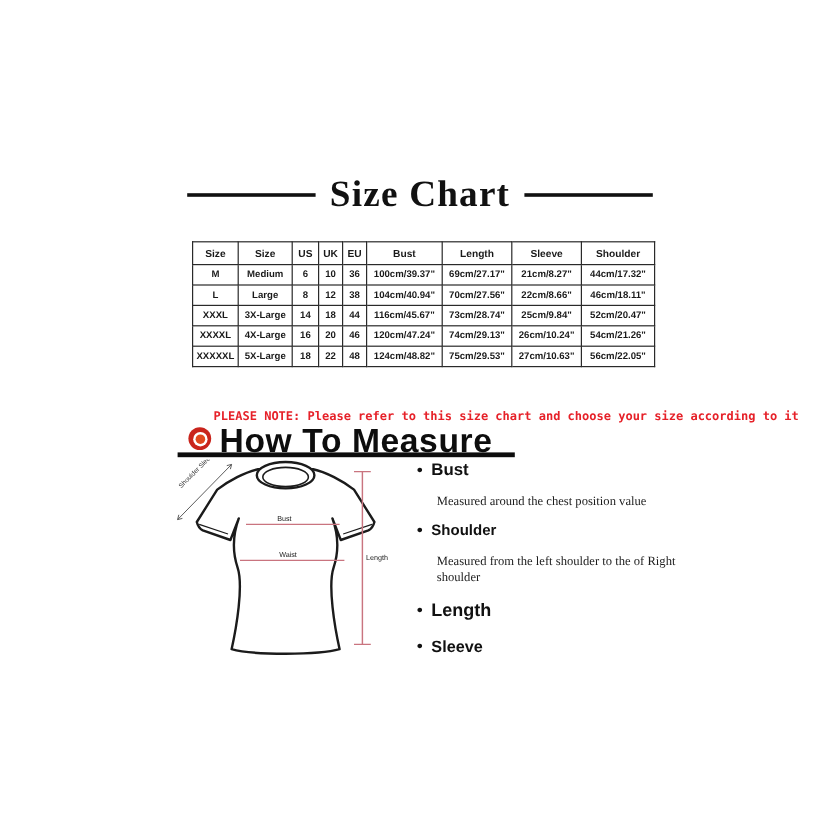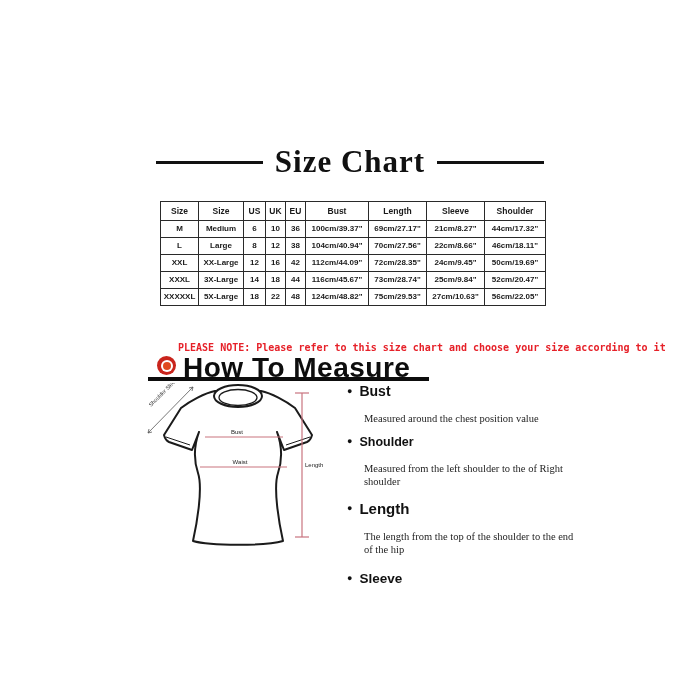--- a/index.html
+++ b/index.html
@@ -121,42 +121,42 @@
         <td>Large</td>
         <td>8</td>
         <td>12</td>
         <td>38</td>
         <td>104cm/40.94"</td>
         <td>70cm/27.56"</td>
         <td>22cm/8.66"</td>
         <td>46cm/18.11"</td>
       </tr>
       <tr>
-        <td>XXL</td>
-        <td>XX-Large</td>
-        <td>12</td>
-        <td>16</td>
-        <td>42</td>
-        <td>112cm/44.09"</td>
-        <td>72cm/28.35"</td>
-        <td>24cm/9.45"</td>
-        <td>50cm/19.69"</td>
-      </tr>
-      <tr>
         <td>XXXL</td>
         <td>3X-Large</td>
         <td>14</td>
         <td>18</td>
         <td>44</td>
         <td>116cm/45.67"</td>
         <td>73cm/28.74"</td>
         <td>25cm/9.84"</td>
         <td>52cm/20.47"</td>
       </tr>
       <tr>
+        <td>XXXXL</td>
+        <td>4X-Large</td>
+        <td>16</td>
+        <td>20</td>
+        <td>46</td>
+        <td>120cm/47.24"</td>
+        <td>74cm/29.13"</td>
+        <td>26cm/10.24"</td>
+        <td>54cm/21.26"</td>
+      </tr>
+      <tr>
         <td>XXXXXL</td>
         <td>5X-Large</td>
         <td>18</td>
         <td>22</td>
         <td>48</td>
         <td>124cm/48.82"</td>
         <td>75cm/29.53"</td>
         <td>27cm/10.63"</td>
         <td>56cm/22.05"</td>
       </tr>
@@ -217,21 +217,20 @@
         <span class="dot">●</span>
         <span class="g-label">Shoulder</span>
       </div>
       <div class="g-desc">Measured from the left shoulder to the of Right shoulder</div>
     </div>
     <div class="guide-item item-2">
       <div class="g-head">
         <span class="dot">●</span>
         <span class="g-label">Length</span>
       </div>
-      <div class="g-desc">The length from the top of the shoulder to the end of the hip</div>
     </div>
     <div class="guide-item item-3">
       <div class="g-head">
         <span class="dot">●</span>
         <span class="g-label">Sleeve</span>
       </div>
     </div>
   </div>
 
 </body></html>

